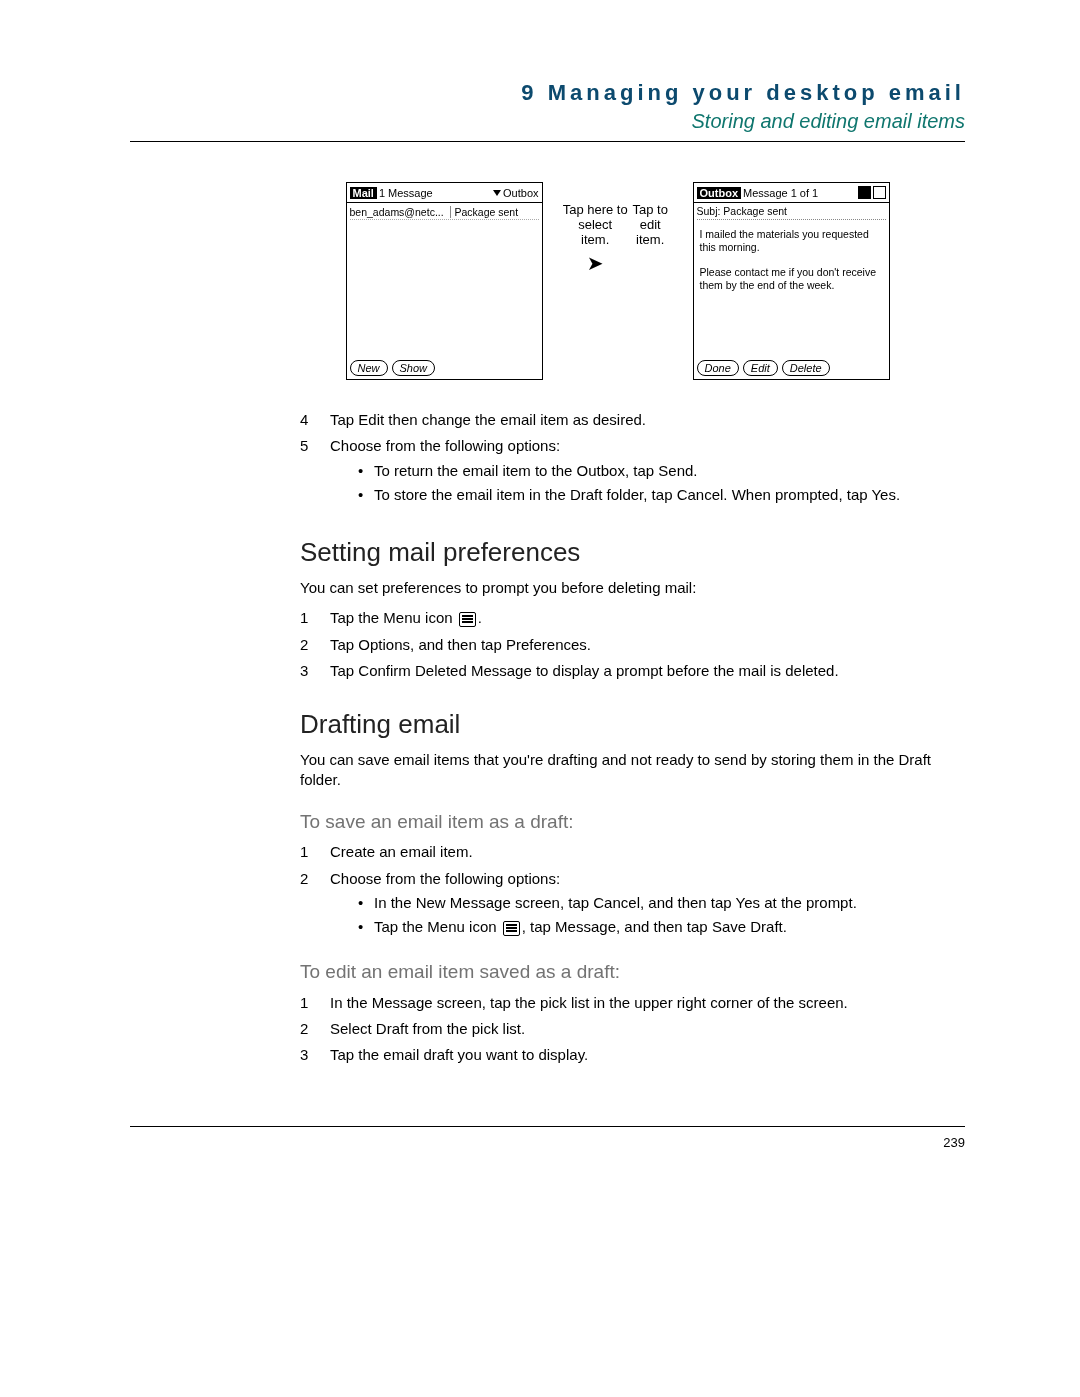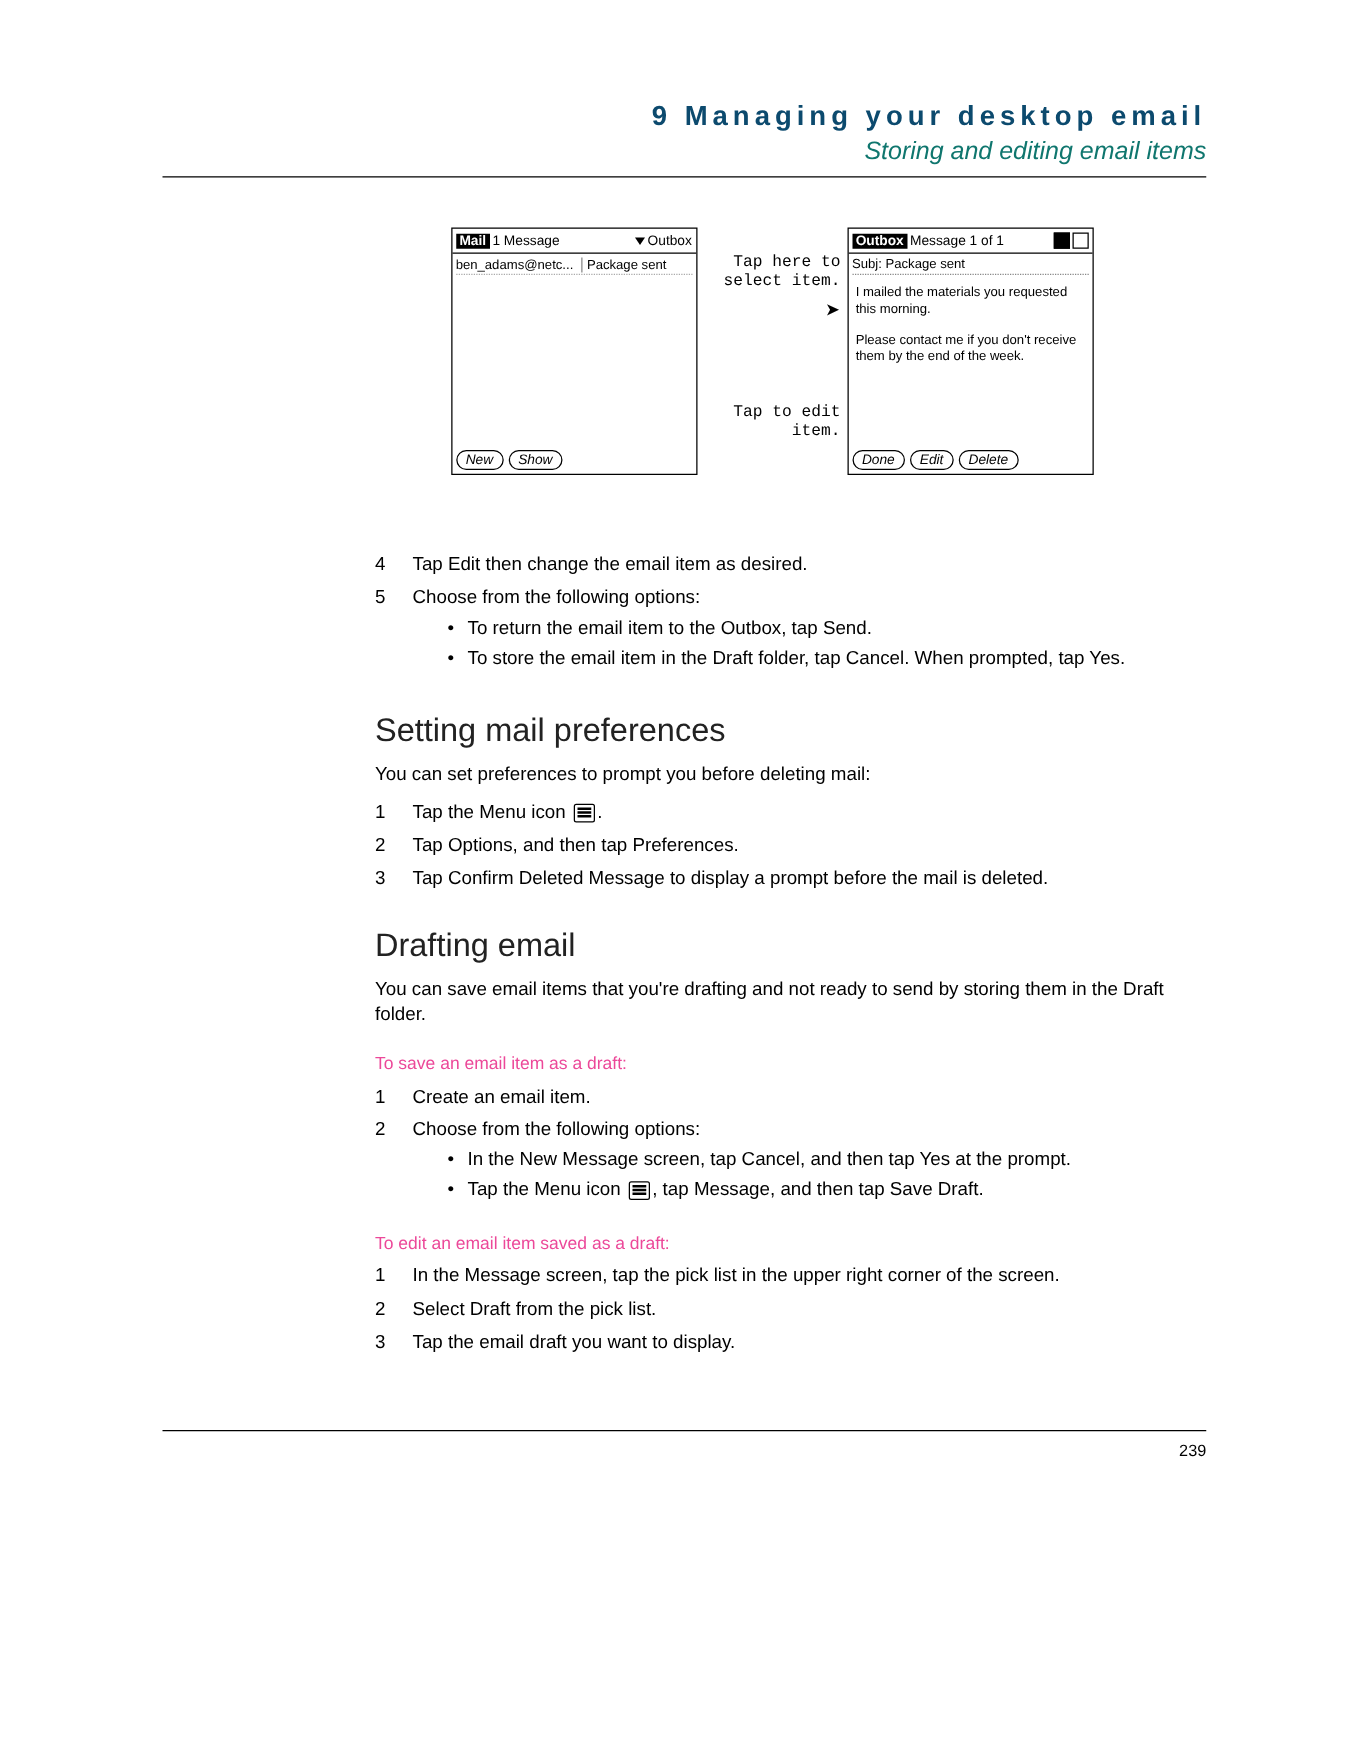--- a/index.html
+++ b/index.html
@@ -34,21 +34,21 @@
   }
   .hr {
     border: none;
     border-top: 1.5px solid #000;
     margin: 8px 0 40px 0;
   }
   .figure-row {
     display: flex;
     justify-content: center;
     align-items: flex-start;
-    gap: 5px;
+    gap: 20px;
     margin-left: 140px;
     margin-bottom: 30px;
   }
   .screenshot {
     border: 1.5px solid #000;
     width: 195px;
     background: #fff;
     font-size: 11px;
     font-family: Arial, sans-serif;
     display: flex;
@@ -118,27 +118,25 @@
   .pbtn {
     border: 1px solid #000;
     border-radius: 10px;
     padding: 0 7px;
     font-size: 11px;
     line-height: 14px;
     background: #fff;
   }
   .callouts {
     display: flex;
-    flex-direction: column;
     justify-content: flex-start;
     font-size: 13px;
-    text-align: right;
+    text-align: center;
     width: 110px;
     padding-top: 20px;
-    font-family: Liberation Mono, monospace;
   }
   .callout {
     margin-bottom: 60px;
   }
   .arrow-right {
     margin-top: 4px;
     font-size: 20px;
   }
   .ss2-body-text {
     font-size: 10.5px;
@@ -202,24 +200,24 @@
     position: absolute;
     left: 0;
   }
   h2.section {
     font-size: 26px;
     font-weight: 400;
     margin: 26px 0 8px 0;
     color: #222;
   }
   h3.subsection {
-    font-size: 14px;
+    font-size: 19px;
     font-weight: 400;
     margin: 18px 0 8px 0;
-    color: #ec4899;
+    color: #737373;
   }
   p.intro {
     margin: 0 0 10px 0;
   }
   .menu-icon {
     display: inline-block;
     width: 15px;
     height: 13px;
     border: 1px solid #000;
     border-radius: 2px;

